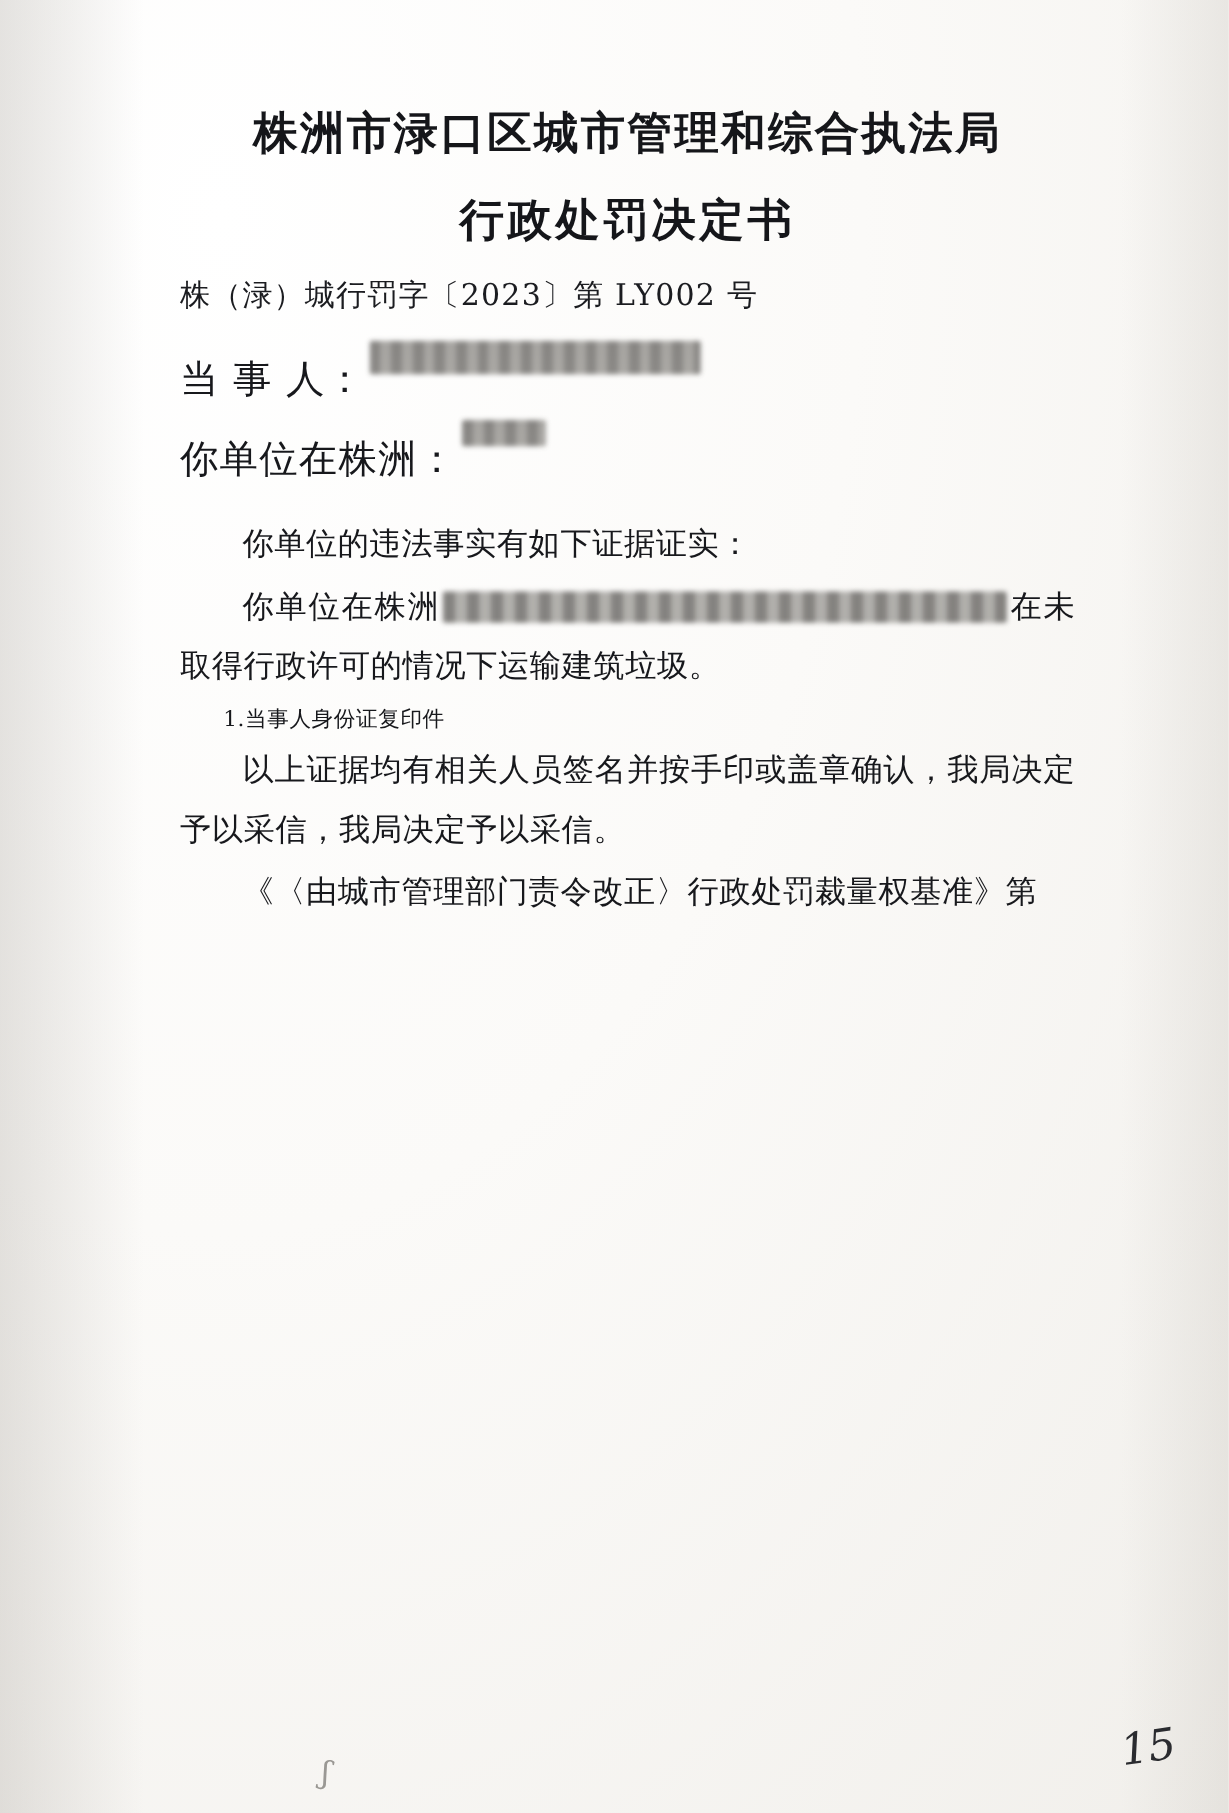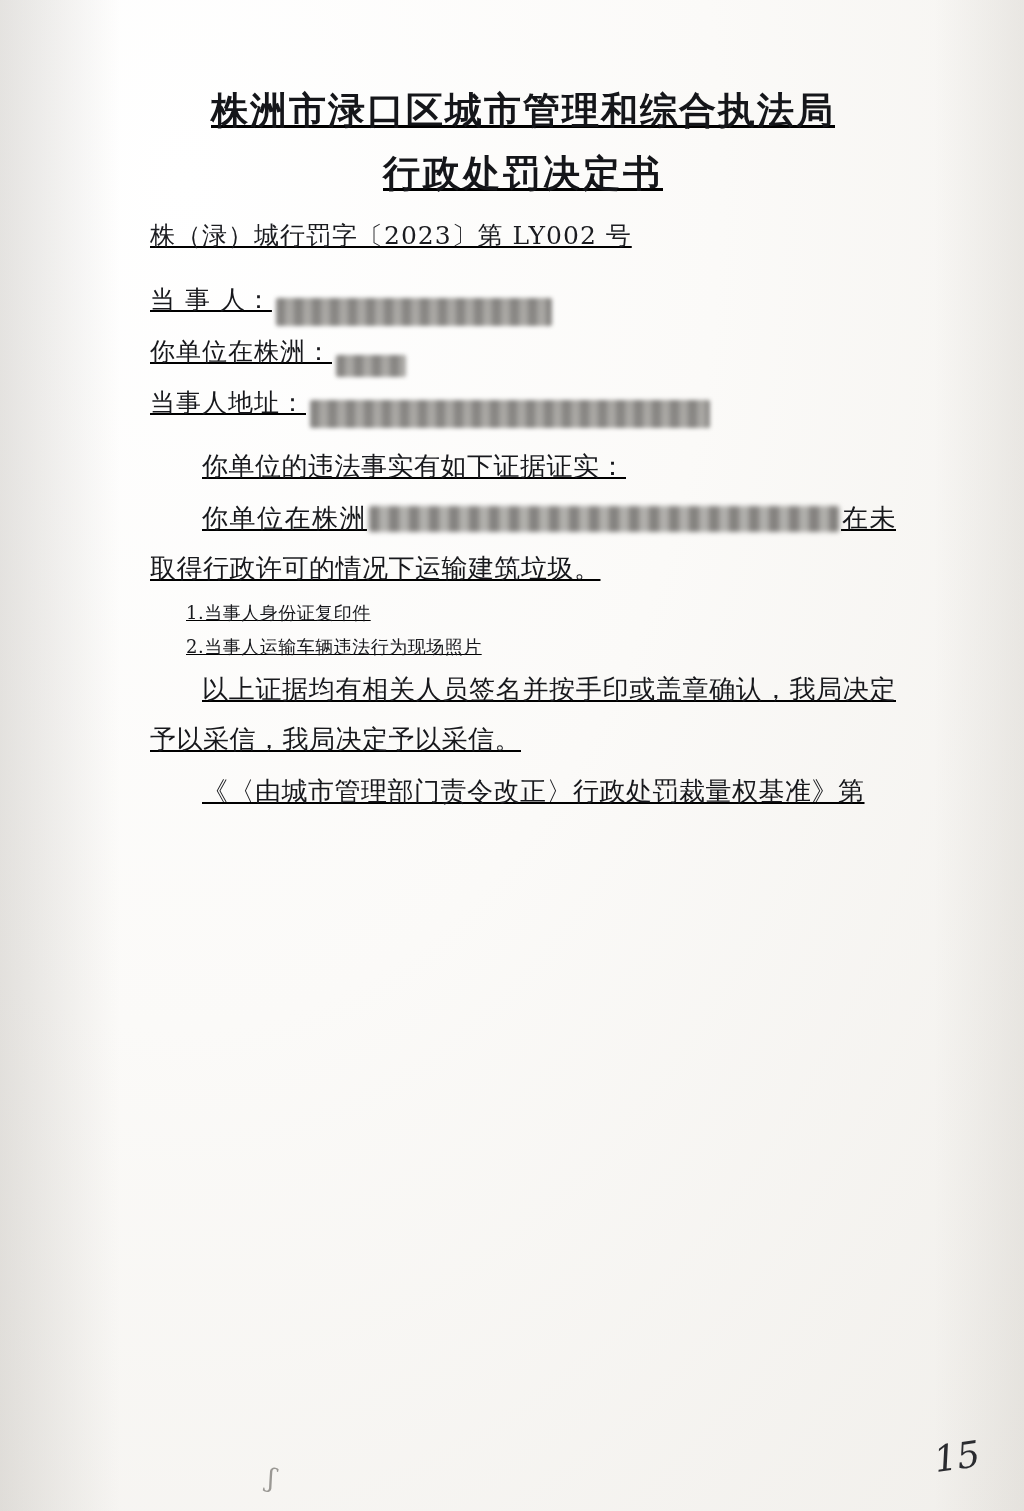--- a/index.html
+++ b/index.html
@@ -16,21 +16,20 @@
 
   
   .page {
     position: relative;
     width: 1024px;
     height: 1511px;
     background:
       radial-gradient(ellipse at 18% 12%, #ffffff 0%, #fbfaf8 45%, #f1efeb 100%);
     box-sizing: border-box;
     overflow: hidden;
-    text-decoration: underline;
   }
   .page::after {
     
     content: "";
     position: absolute;
     left: 0; top: 0;
     width: 120px; height: 100%;
     background: linear-gradient(to right, rgba(170,165,158,0.30), rgba(255,255,255,0));
     pointer-events: none;
   }
@@ -59,39 +58,39 @@
     color: #15161a;
     line-height: 1.35;
     font-family: "DejaVu Sans", "Liberation Sans", sans-serif;
   }
   .doc-title-line2 {
     font-size: 37px;
     font-weight: 700;
     letter-spacing: 3px;
     color: #15161a;
     line-height: 1.5;
-    margin-top: 10px;
+    margin-top: 20px;
     font-family: "DejaVu Sans", "Liberation Sans", sans-serif;
   }
   .doc-number {
     margin-top: 18px;
     font-size: 25px;
     letter-spacing: 1px;
     color: #1b1c20;
     text-align: left;
     font-family: "DejaVu Serif", "Liberation Serif", serif;
   }
 
   .fields {
     margin-top: 22px;
   }
   .field-row {
     display: flex;
-    align-items: flex-end;
-    font-size: 25px;
+    align-items: flex-start;
+    font-size: 32px;
     line-height: 2.05;
     color: #17181c;
     white-space: nowrap;
   }
   .field-label {
     letter-spacing: 1px;
   }
   
   .redact {
     display: inline-block;
@@ -183,37 +182,32 @@
       <div class="field-row">
         <span class="field-label">当 事 人：</span>
         <span class="redact redact-party"></span>
       </div>
 
       <div class="field-row">
         <span class="field-label">你单位在株洲：</span>
         <span class="redact redact-legal"></span>
       </div>
 
-      <div class="field-row">
-        <span class="field-label">当事人地址：</span>
-        <span class="redact redact-address"></span>
-      </div>
 
     </div>
 
     <div class="body-text">
 
       <p class="para indent">你单位的违法事实有如下证据证实：</p>
 
       <p class="para indent">
         <span>你单位在株洲</span><span class="inline-redact"></span><span>在未取得行政许可的情况下运输建筑垃圾。</span>
       </p>
 
       <p class="list-item">1.当事人身份证复印件</p>
-      <p class="list-item">2.当事人运输车辆违法行为现场照片</p>
 
       <p class="para indent">以上证据均有相关人员签名并按手印或盖章确认，我局决定予以采信，我局决定予以采信。</p>
 
 
       <p class="para indent">《〈由城市管理部门责令改正〉行政处罚裁量权基准》第</p>
 
     </div>
 
   </div>
 

